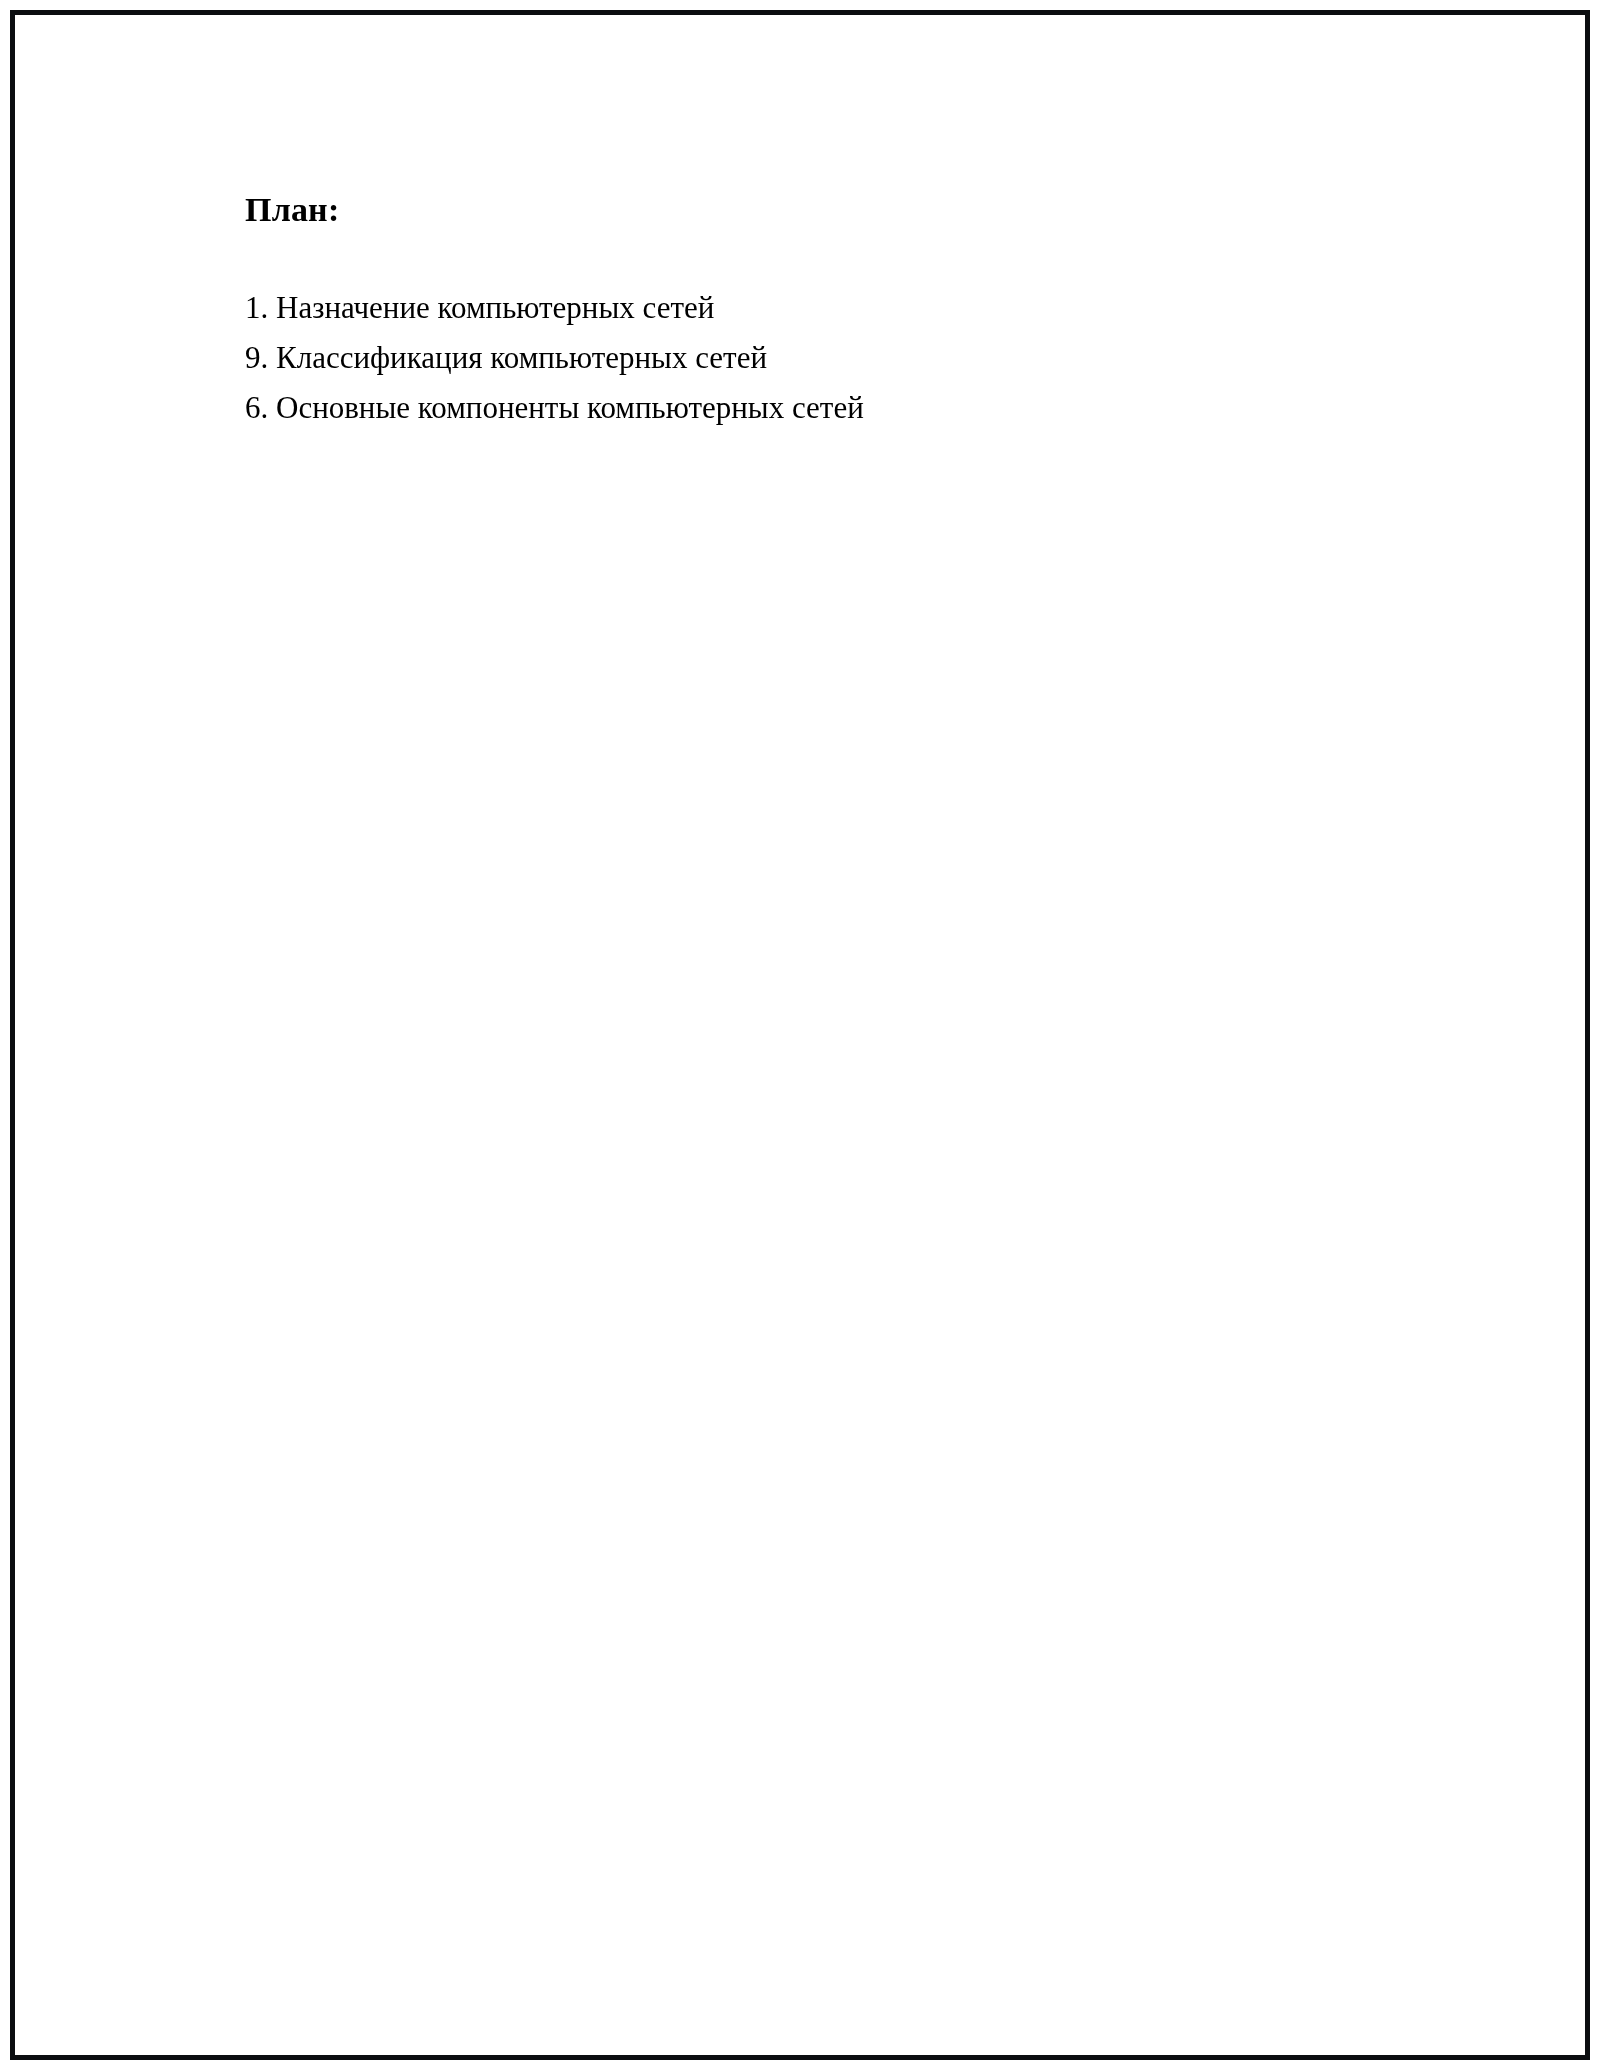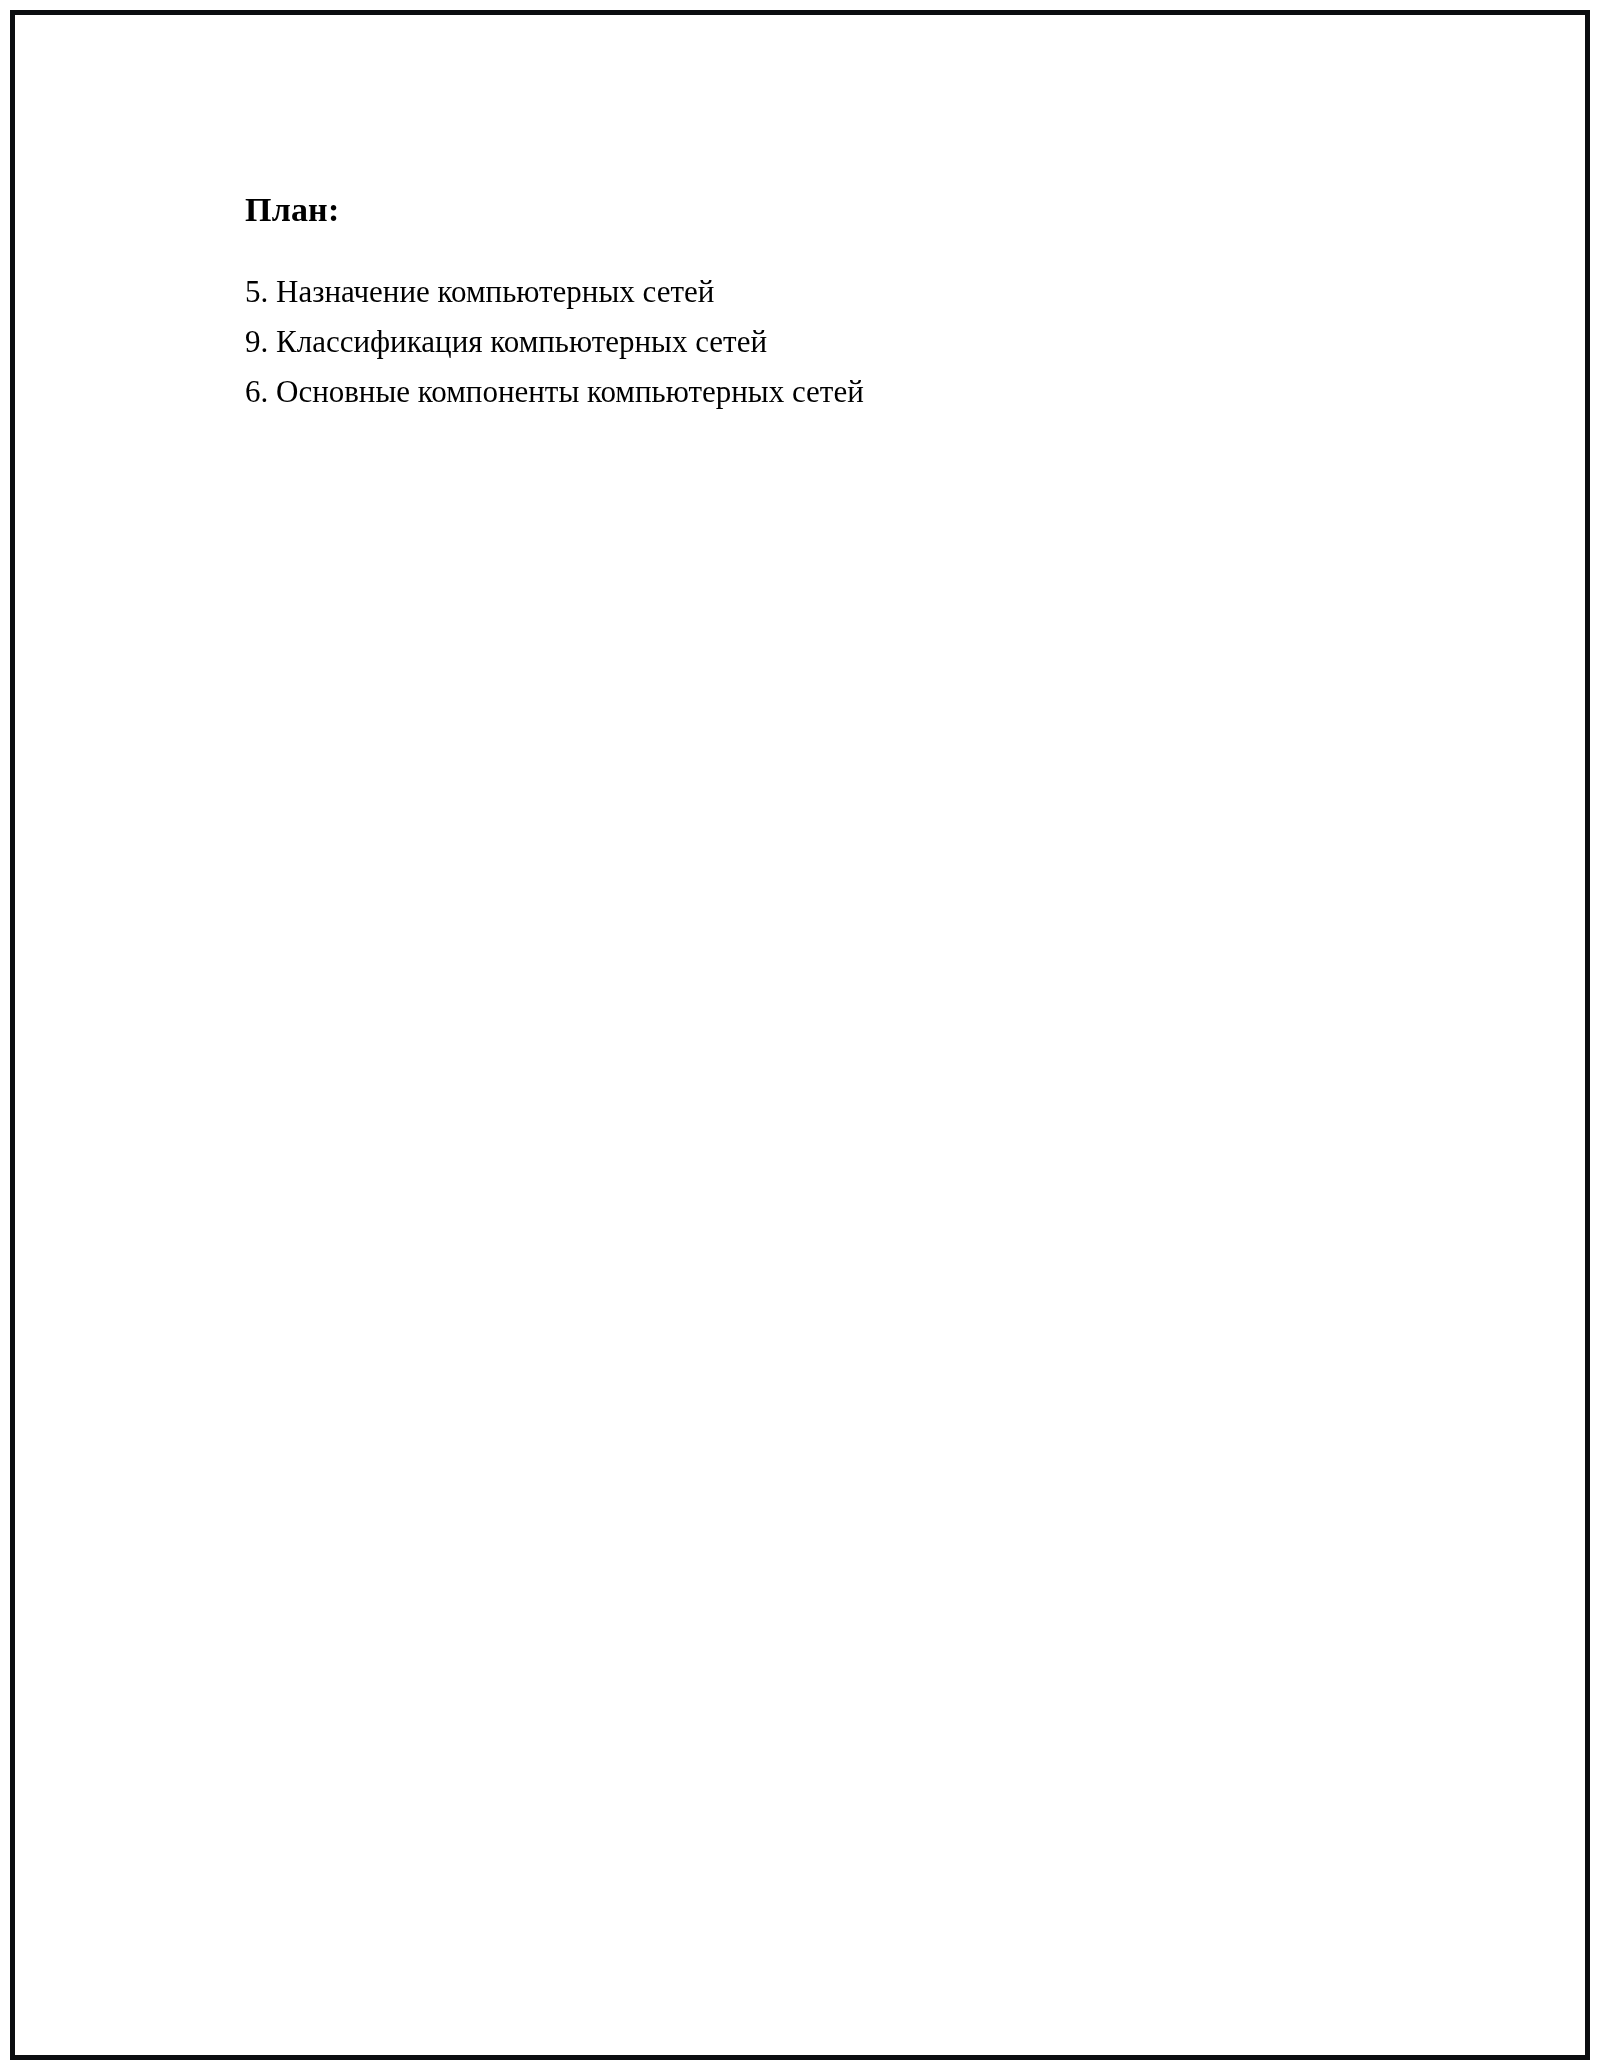--- a/index.html
+++ b/index.html
@@ -41,21 +41,21 @@
     width: 100%;
     height: 100%;
     padding: 175px 190px 60px 230px;
   }
 
   .doc-title {
     font-family: "Liberation Serif", serif;
     font-weight: bold;
     font-size: 34px;
     line-height: 1.2;
-    margin: 0 0 36px 0;
+    margin: 0 0 52px 0;
     letter-spacing: 0.2px;
   }
 
   .doc-list {
     list-style: none;
     margin: 0;
     padding: 0;
   }
 
   .doc-list li {
@@ -68,20 +68,20 @@
 </head>
 <body>
 
 <div class="page-frame">
   <div class="page-sheet">
     <div class="page-content">
 
       <h1 class="doc-title">План:</h1>
 
       <ol class="doc-list">
-        <li>5. Назначение компьютерных сетей</li>
+        <li>1. Назначение компьютерных сетей</li>
         <li>9. Классификация компьютерных сетей</li>
         <li>6. Основные компоненты компьютерных сетей</li>
       </ol>
 
     </div>
   </div>
 </div>
 
 </body></html>

